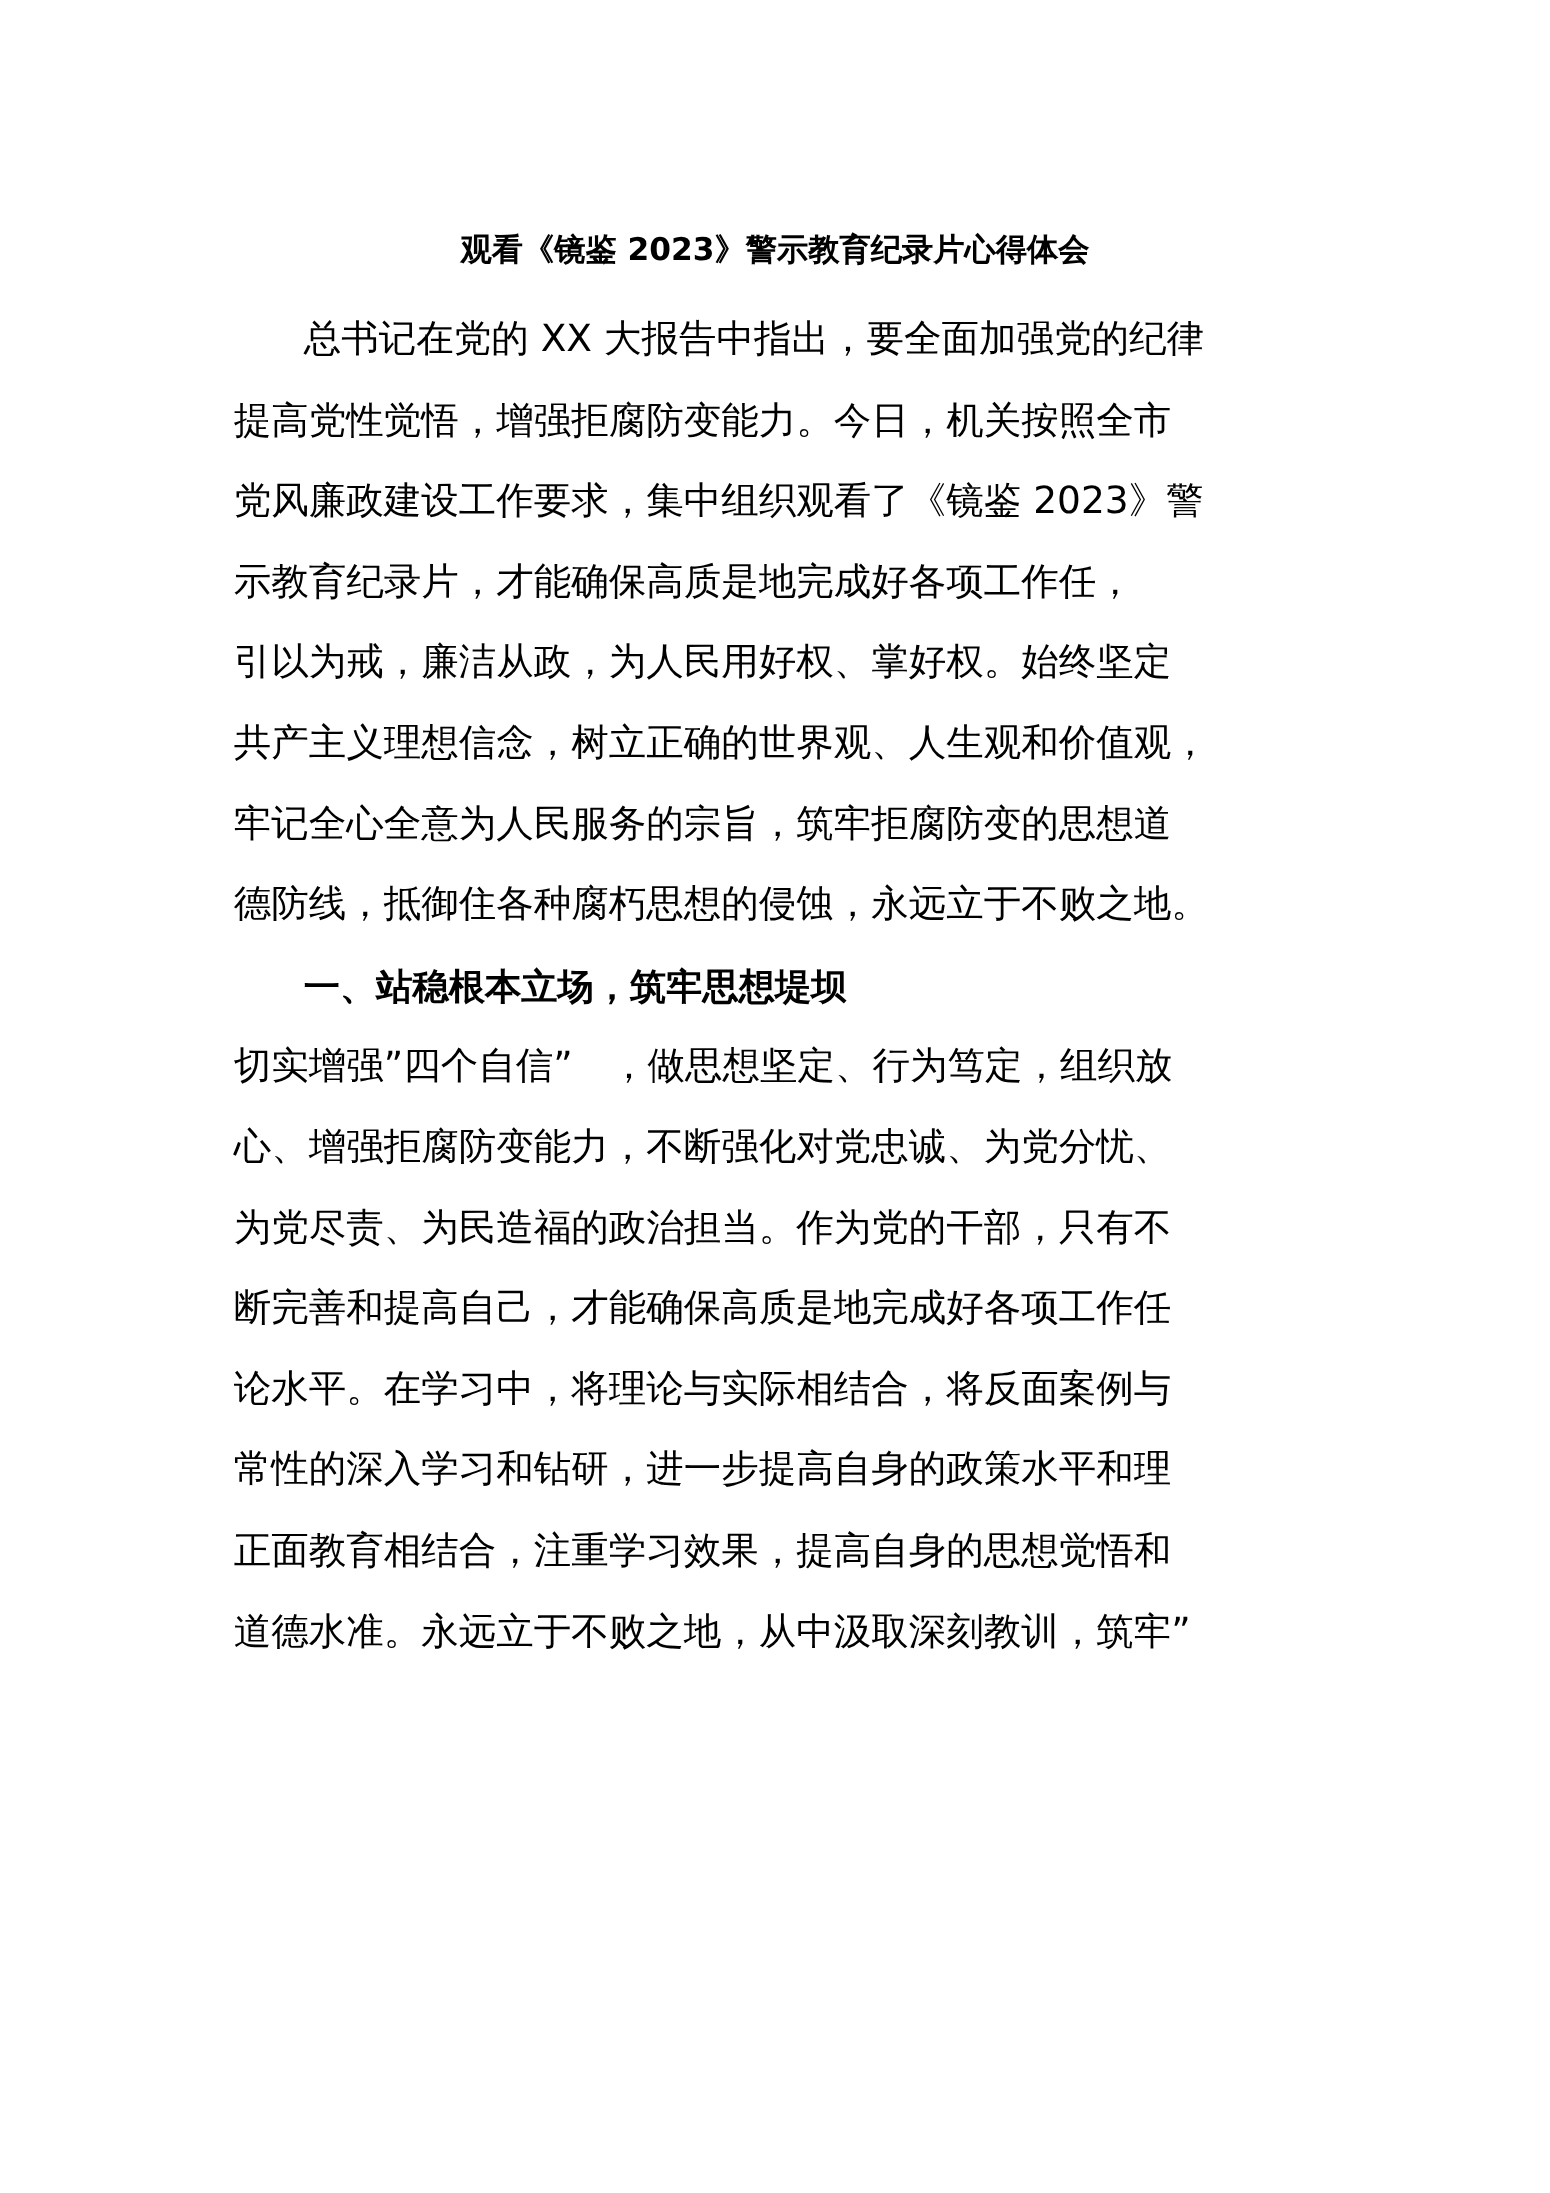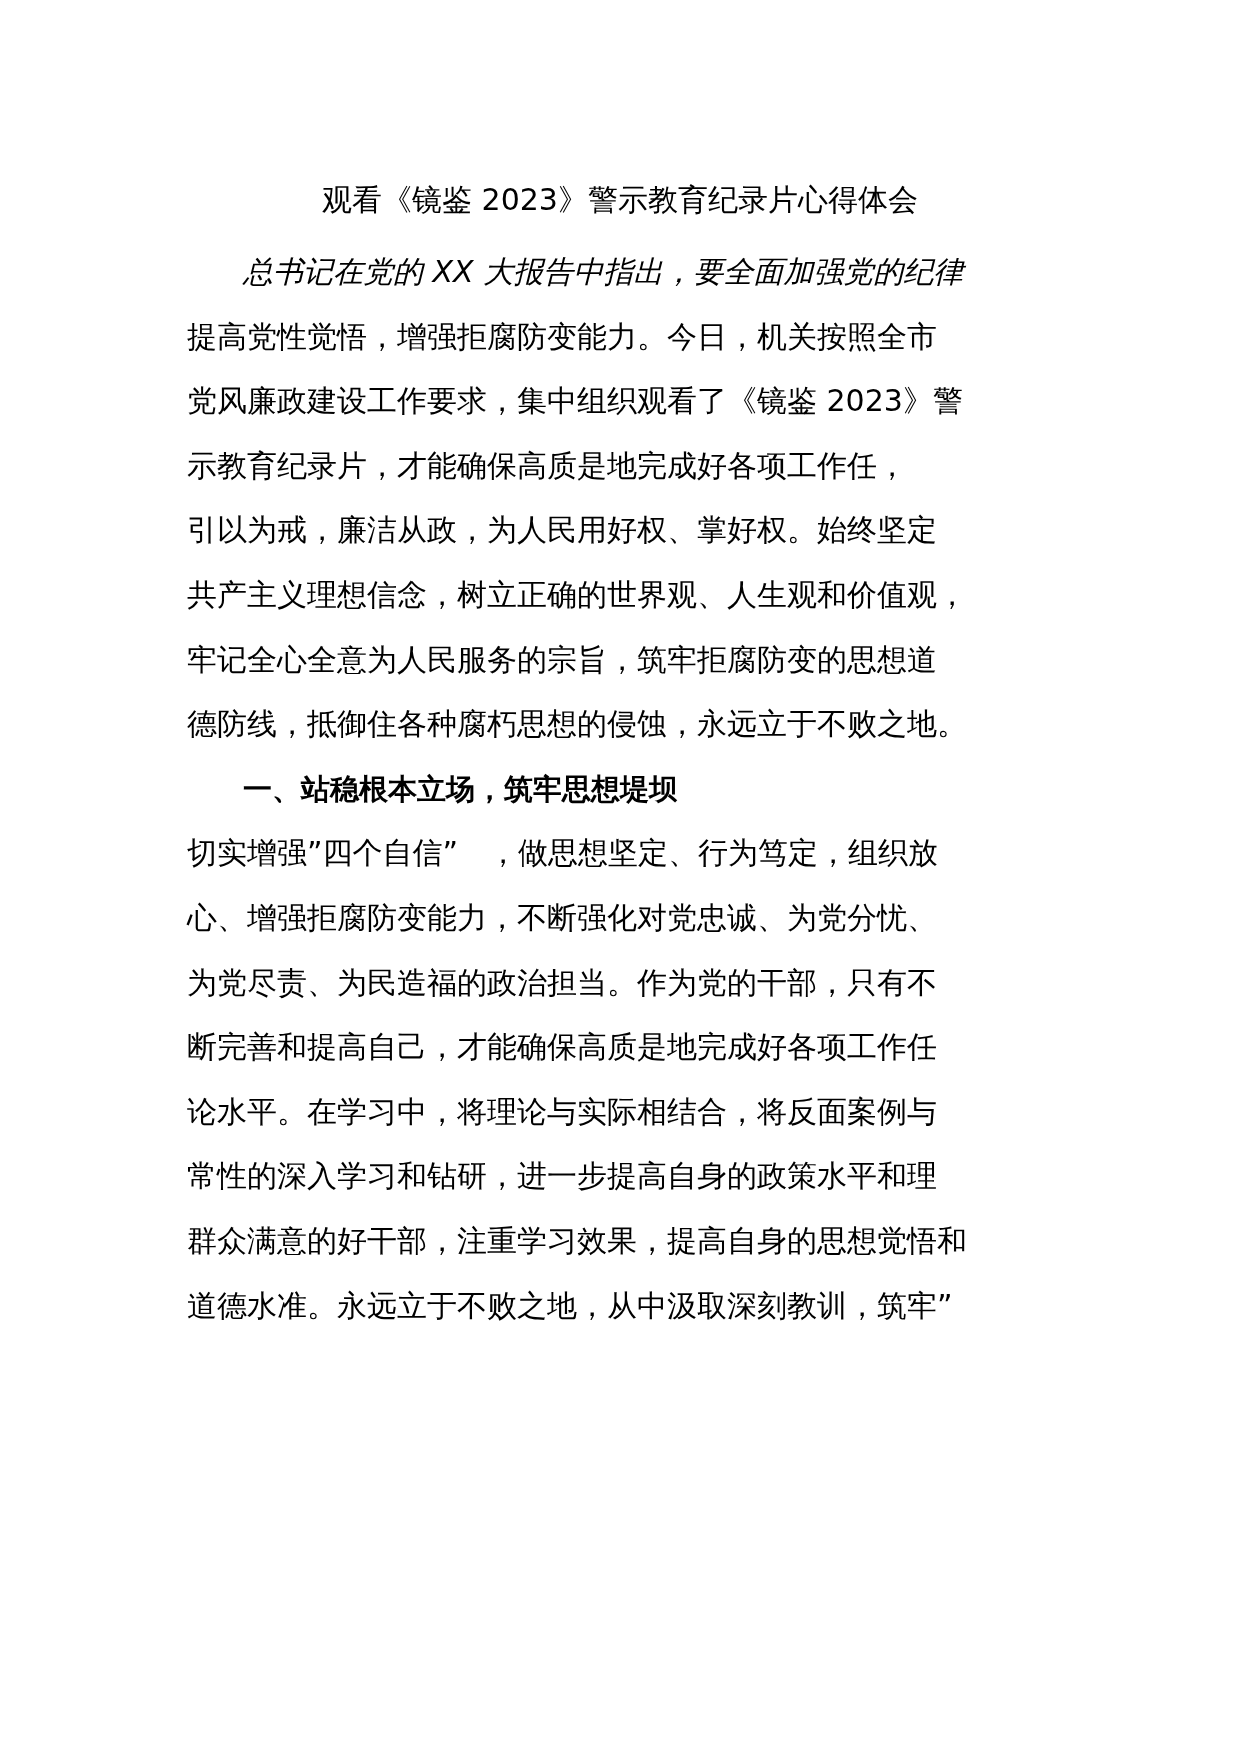--- a/index.html
+++ b/index.html
@@ -22,41 +22,40 @@
       width: 1240px;
       height: 1754px;
       background: #ffffff;
     }
     .title {
       position: absolute;
       left: 0;
       top: 178px;
       width: 1240px;
       text-align: center;
-      font-size: 30px;
-      font-weight: normal;
+      font-size: 25px;
+      font-weight: bold;
       line-height: 44px;
       letter-spacing: 0px;
     }
     .body-block {
       position: absolute;
       left: 187px;
       top: 244px;
       width: 880px;
     }
     .line {
       display: block;
       height: 64.6px;
       line-height: 56px;
       font-size: 30px;
       white-space: nowrap;
     }
     .line.indent {
       padding-left: 56px;
-      font-style: italic;
     }
     .line.heading {
       font-weight: bold;
       padding-left: 56px;
       font-size: 29px;
     }
   </style>
 </head>
 <body>
 
@@ -72,16 +71,16 @@
     <span class="line">共产主义理想信念，树立正确的世界观、人生观和价值观，</span>
     <span class="line">牢记全心全意为人民服务的宗旨，筑牢拒腐防变的思想道</span>
     <span class="line">德防线，抵御住各种腐朽思想的侵蚀，永远立于不败之地。</span>
     <span class="line heading">一、站稳根本立场，筑牢思想堤坝</span>
     <span class="line">切实增强”四个自信”　，做思想坚定、行为笃定，组织放</span>
     <span class="line">心、增强拒腐防变能力，不断强化对党忠诚、为党分忧、</span>
     <span class="line">为党尽责、为民造福的政治担当。作为党的干部，只有不</span>
     <span class="line">断完善和提高自己，才能确保高质是地完成好各项工作任</span>
     <span class="line">论水平。在学习中，将理论与实际相结合，将反面案例与</span>
     <span class="line">常性的深入学习和钻研，进一步提高自身的政策水平和理</span>
-    <span class="line">群众满意的好干部，注重学习效果，提高自身的思想觉悟和</span>
+    <span class="line">正面教育相结合，注重学习效果，提高自身的思想觉悟和</span>
     <span class="line">道德水准。永远立于不败之地，从中汲取深刻教训，筑牢”</span>
   </div>
 </div>
 
 </body></html>

